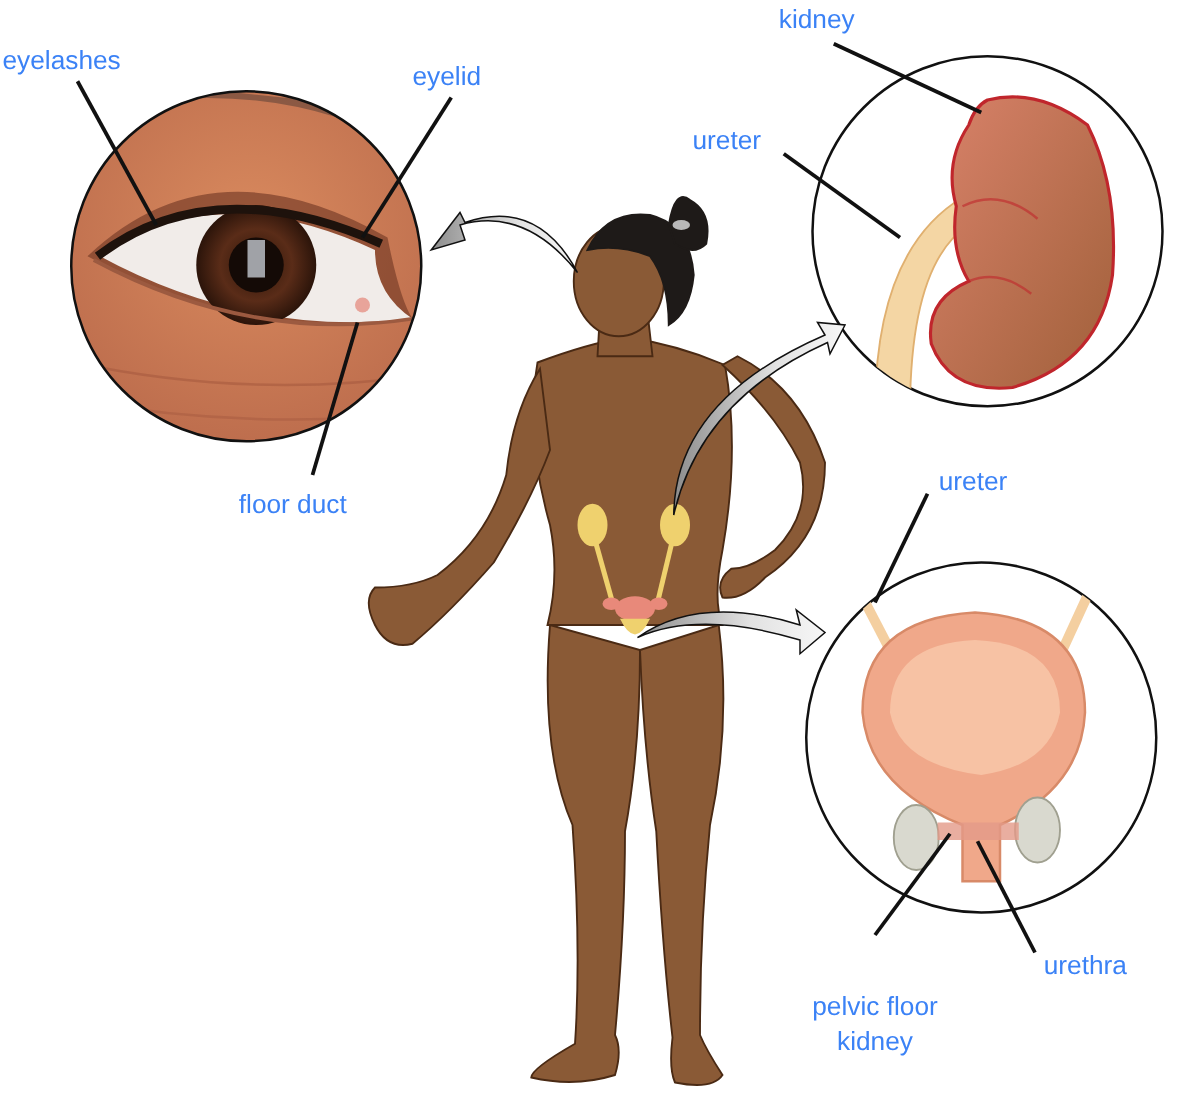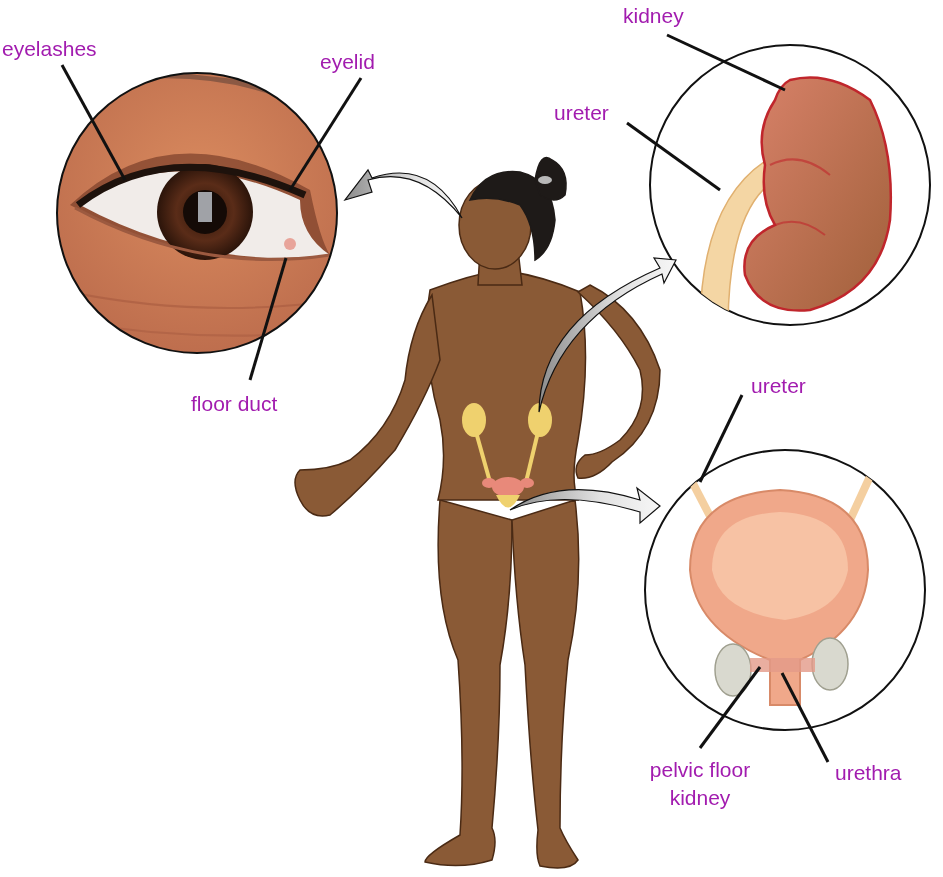--- a/index.html
+++ b/index.html
@@ -1,17 +1,17 @@
 <!DOCTYPE html>
 <html><head>
 <meta charset="utf-8">
 <style>
   html, body { margin:0; padding:0; background:#ffffff; }
   body { width:943px; height:877px; position:relative; overflow:hidden; font-family:"Liberation Sans", sans-serif; }
-  .label { position:absolute; font-size:21px; color:#a21caf; line-height:24px; white-space:nowrap; }
+  .label { position:absolute; font-size:21px; color:#3b82f6; line-height:24px; white-space:nowrap; }
   .label.center { text-align:center; }
   svg.canvas { position:absolute; left:0; top:0; }
 </style>
 </head>
 <body>
 
 <svg class="canvas" width="943" height="877" viewBox="0 0 943 877" xmlns="http://www.w3.org/2000/svg">
   <defs>
     <clipPath id="eyeClip">
         <circle cx="197" cy="213" r="140"></circle>
@@ -127,22 +127,22 @@
   </g>
   <g>
     <path d="M539 412 Q540 320 660 268 L654 258 L676 260 L664 283 L662 274 Q560 320 539 412 Z" fill="url(#arrowGrad)" stroke="#111" stroke-width="1.2"></path>
   </g>
   <g>
     <path d="M510 510 Q560 475 640 500 L637 488 L660 506 L640 523 L640 512 Q560 488 510 510 Z" fill="url(#arrowGrad)" stroke="#111" stroke-width="1.2"></path>
   </g>
 </svg>
 
 <div class="label" style="left:2px; top:37px;">eyelashes</div>
-<div class="label" style="left:320px; top:50px;">eyelid</div>
+<div class="label" style="left:330px; top:50px;">eyelid</div>
 <div class="label" style="left:191px; top:392px;">floor duct</div>
 <div class="label" style="left:623px; top:4px;">kidney</div>
 <div class="label" style="left:554px; top:101px;">ureter</div>
 <div class="label" style="left:751px; top:374px;">ureter</div>
-<div class="label center" style="left:636px; top:758px; width:128px;">
+<div class="label center" style="left:636px; top:794px; width:128px;">
   <div>pelvic floor</div>
   <div style="margin-top:4px;">kidney</div>
 </div>
 <div class="label" style="left:835px; top:761px;">urethra</div>
 
 </body></html>

